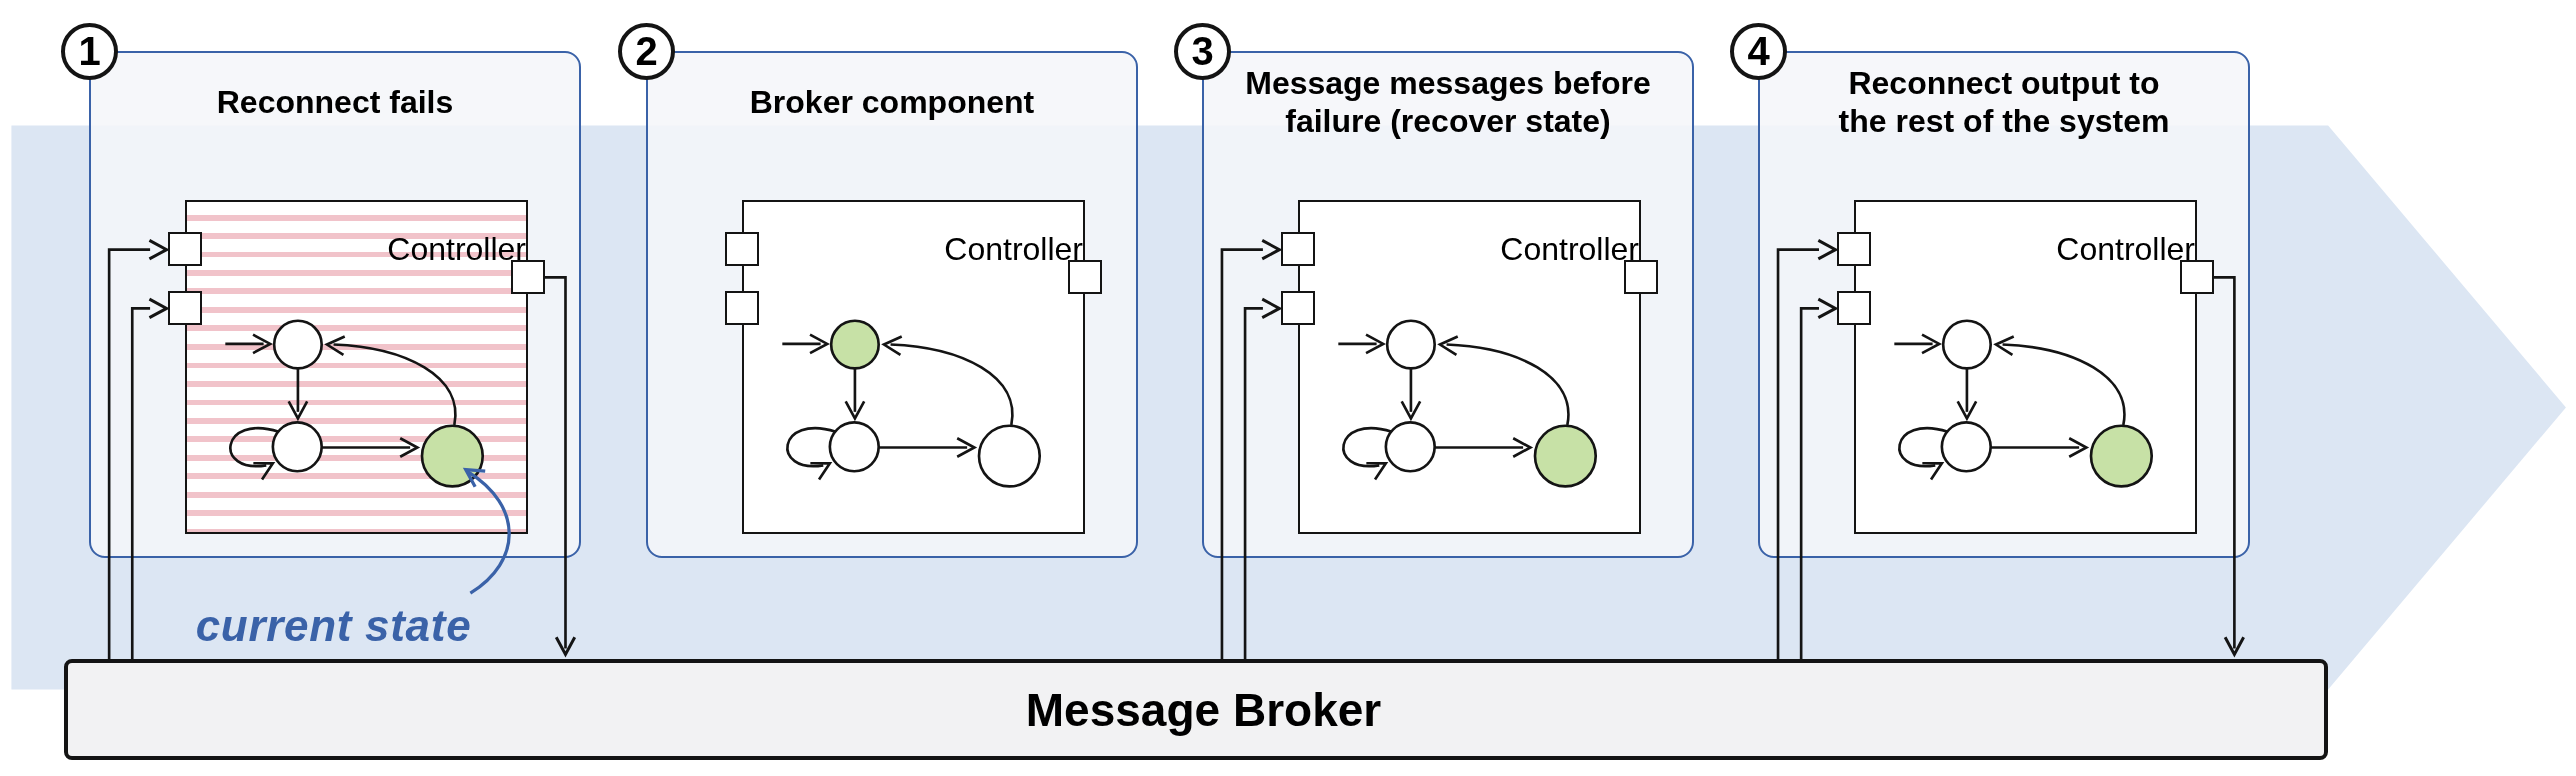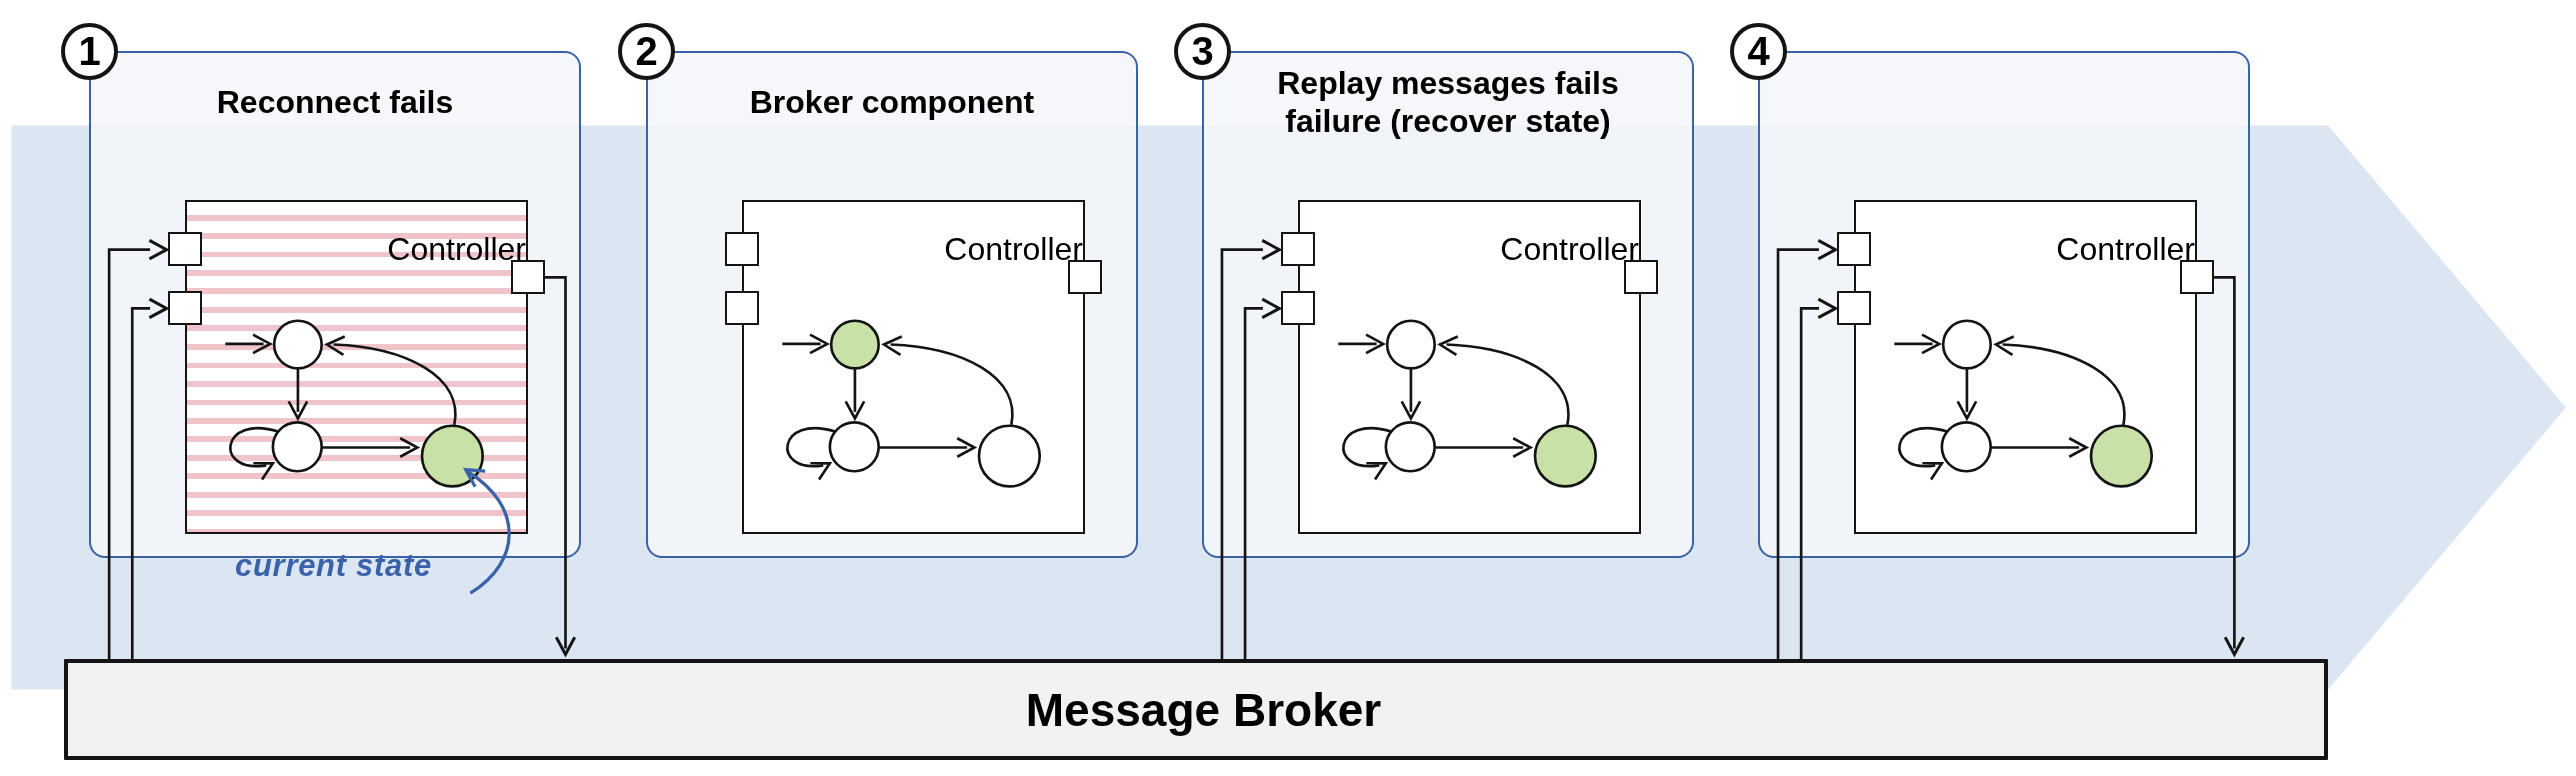--- a/index.html
+++ b/index.html
@@ -59,29 +59,29 @@
   .port{
     position:absolute; width:34px; height:34px; box-sizing:border-box;
     background:#ffffff; border:2.6px solid var(--ink);
   }
   .port-l1{left:77px; top:179px;}
   .port-l2{left:77px; top:238px;}
   .port-r {left:420px; top:207px;}
   
   .broker{
     position:absolute; left:64px; top:659px; width:2264px; height:101px;
-    background:#f2f2f3; border:4px solid var(--ink); border-radius:1px;
+    background:#f2f2f3; border:4px solid var(--ink); border-radius:8px;
     box-sizing:border-box; z-index:4;
     display:flex; align-items:center; justify-content:center;
     font-size:46px; font-weight:bold; color:#000;padding-left:15px;
   }
   
   .current-state{
-    position:absolute; left:195px; top:548px; width:277px; z-index:5;
-    text-align:center; font-size:31px; font-style:italic; font-weight:600;
+    position:absolute; left:195px; top:601px; width:277px; z-index:5;
+    text-align:center; font-size:44px; font-style:italic; font-weight:600;
     letter-spacing:0.7px; color:var(--accent);
   }
   #annotation-arrow{z-index:5;}
 </style>
 </head>
 <body>
 
 <div class="stage" style="--band: #dce6f3; --accent: #3a62a8; --green: #c7e1a6; --stripe: #f1c3ca;">
 
   <svg id="band-layer" class="layer" viewBox="0 0 3900 1175">
@@ -152,21 +152,21 @@
       </svg>
     </div>
     <div class="port port-l1"></div>
     <div class="port port-l2"></div>
     <div class="port port-r"></div>
   </div>
       <div class="panel green-br" style="left: 1202px;">
     <div class="step-circle">
       <span>3</span>
     </div>
-    <div class="panel-title">Replay messages fails
+    <div class="panel-title">Message messages before
 failure (recover state)</div>
     <div class="controller">
       <div class="ctrl-label">Controller</div>
       <svg class="sm" viewBox="0 0 512 497">
 
         <path class="edge" d="M 58,215 H 116"></path>
         <path class="edge" d="M -26 -14 L 0 0 L -26 14" transform="translate(126 215)"></path>
 
         <path class="edge" d="M 168,252 V 318"></path>
         <path class="edge" d="M -26 -14 L 0 0 L -26 14" transform="translate(168 328) rotate(90)"></path>
@@ -186,20 +186,22 @@
       </svg>
     </div>
     <div class="port port-l1"></div>
     <div class="port port-l2"></div>
     <div class="port port-r"></div>
   </div>
       <div class="panel green-br" style="left: 1758px;">
     <div class="step-circle">
       <span>4</span>
     </div>
+    <div class="panel-title">Reconnect output to
+the rest of the system</div>
     <div class="controller">
       <div class="ctrl-label">Controller</div>
       <svg class="sm" viewBox="0 0 512 497">
 
         <path class="edge" d="M 58,215 H 116"></path>
         <path class="edge" d="M -26 -14 L 0 0 L -26 14" transform="translate(126 215)"></path>
 
         <path class="edge" d="M 168,252 V 318"></path>
         <path class="edge" d="M -26 -14 L 0 0 L -26 14" transform="translate(168 328) rotate(90)"></path>
 

